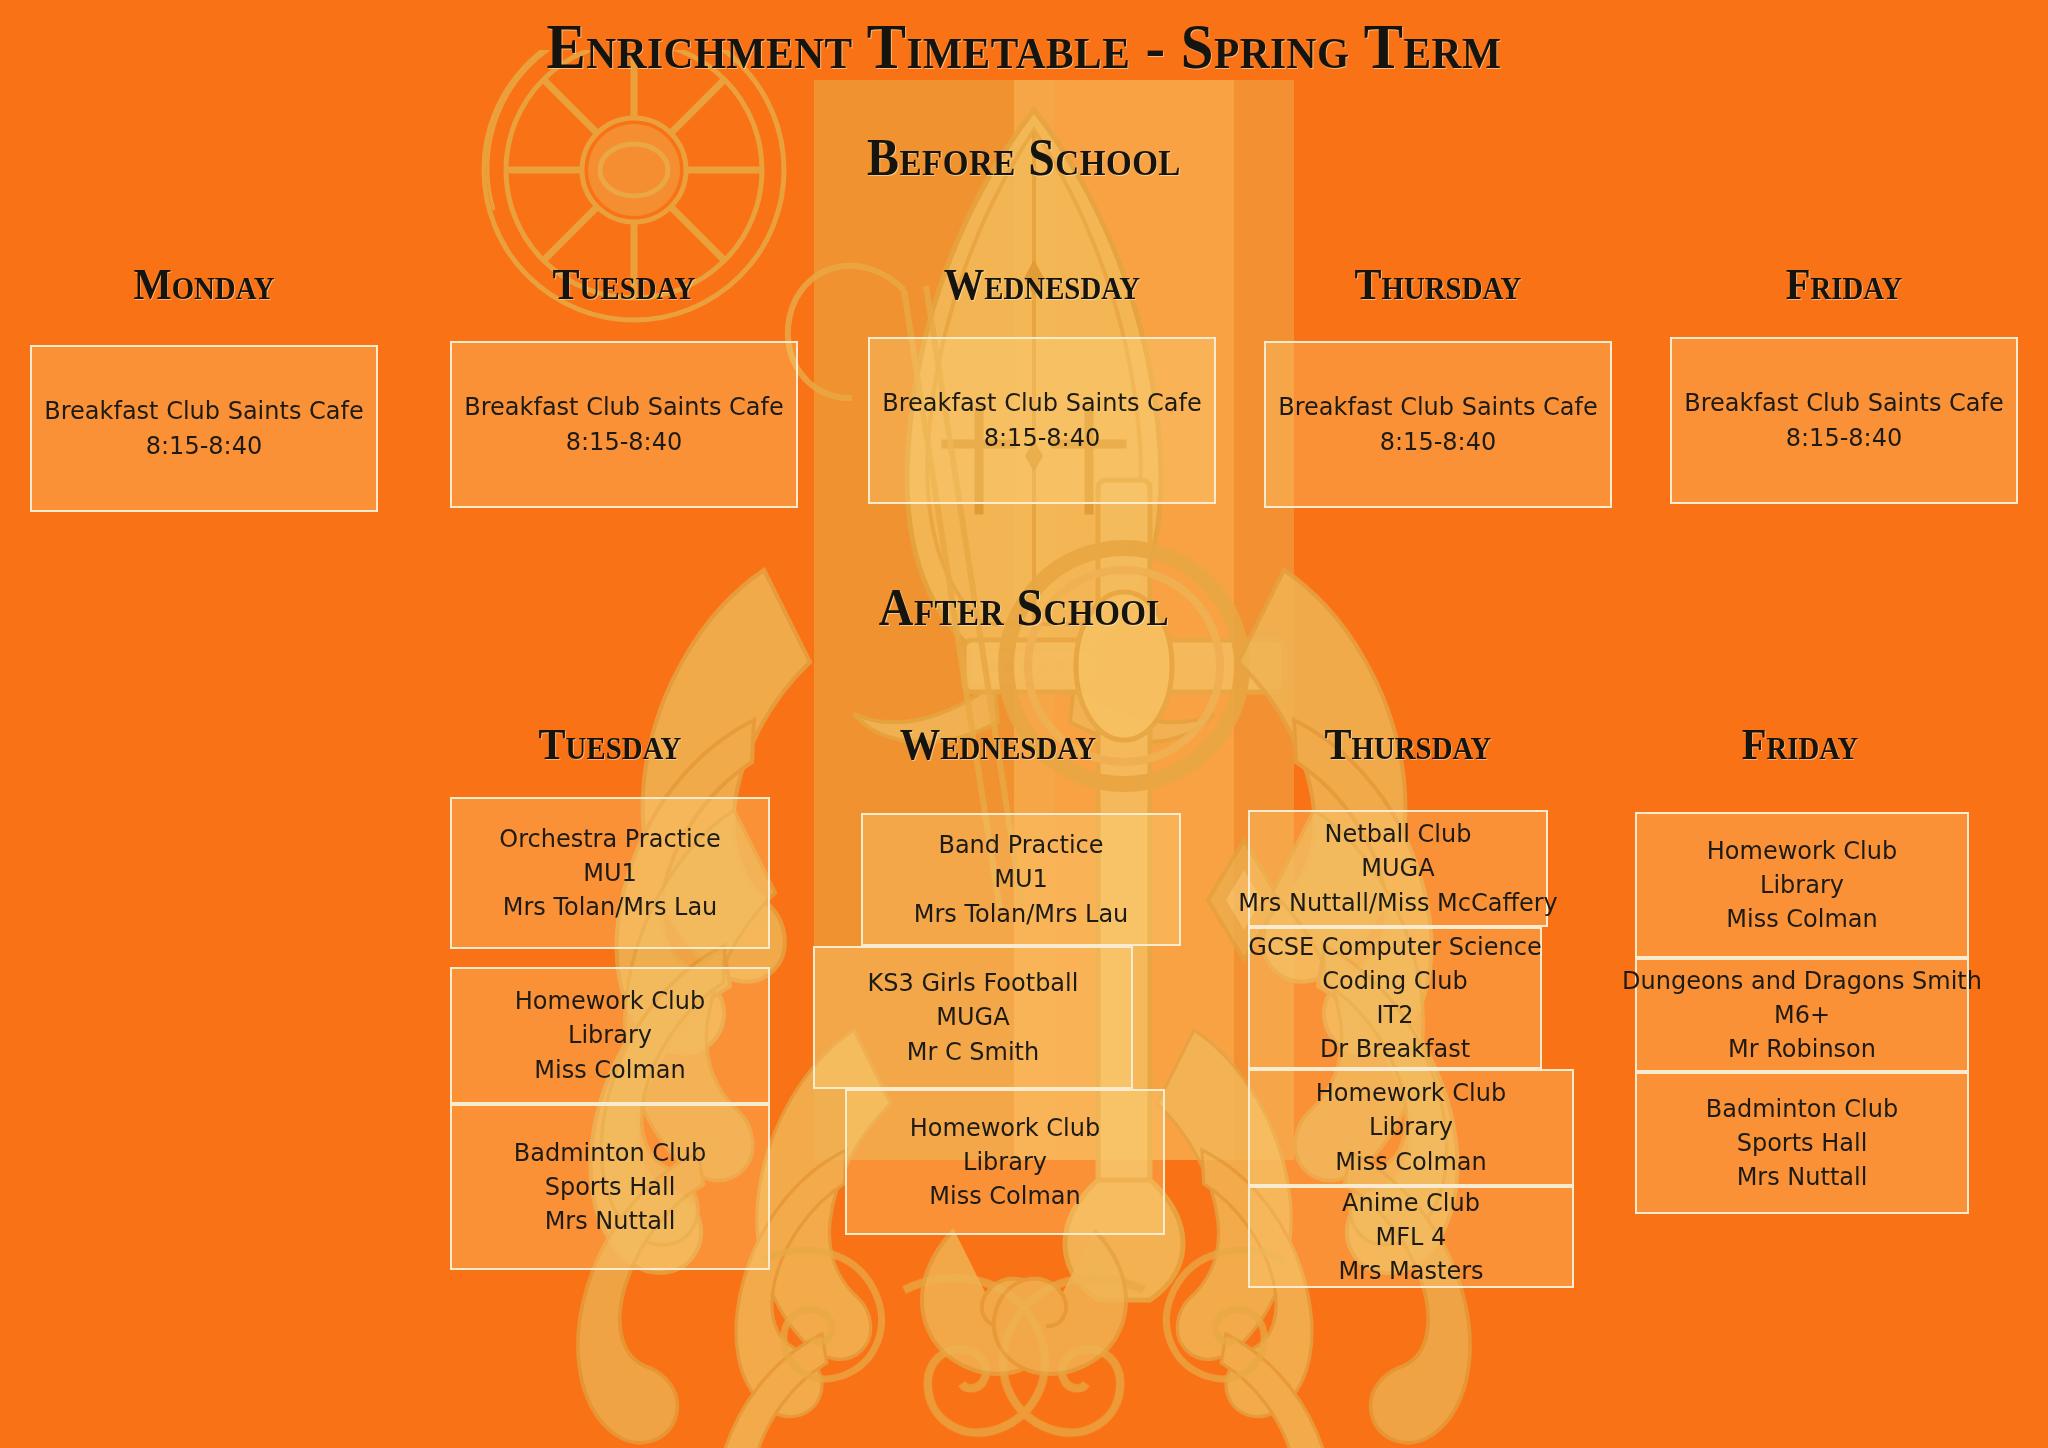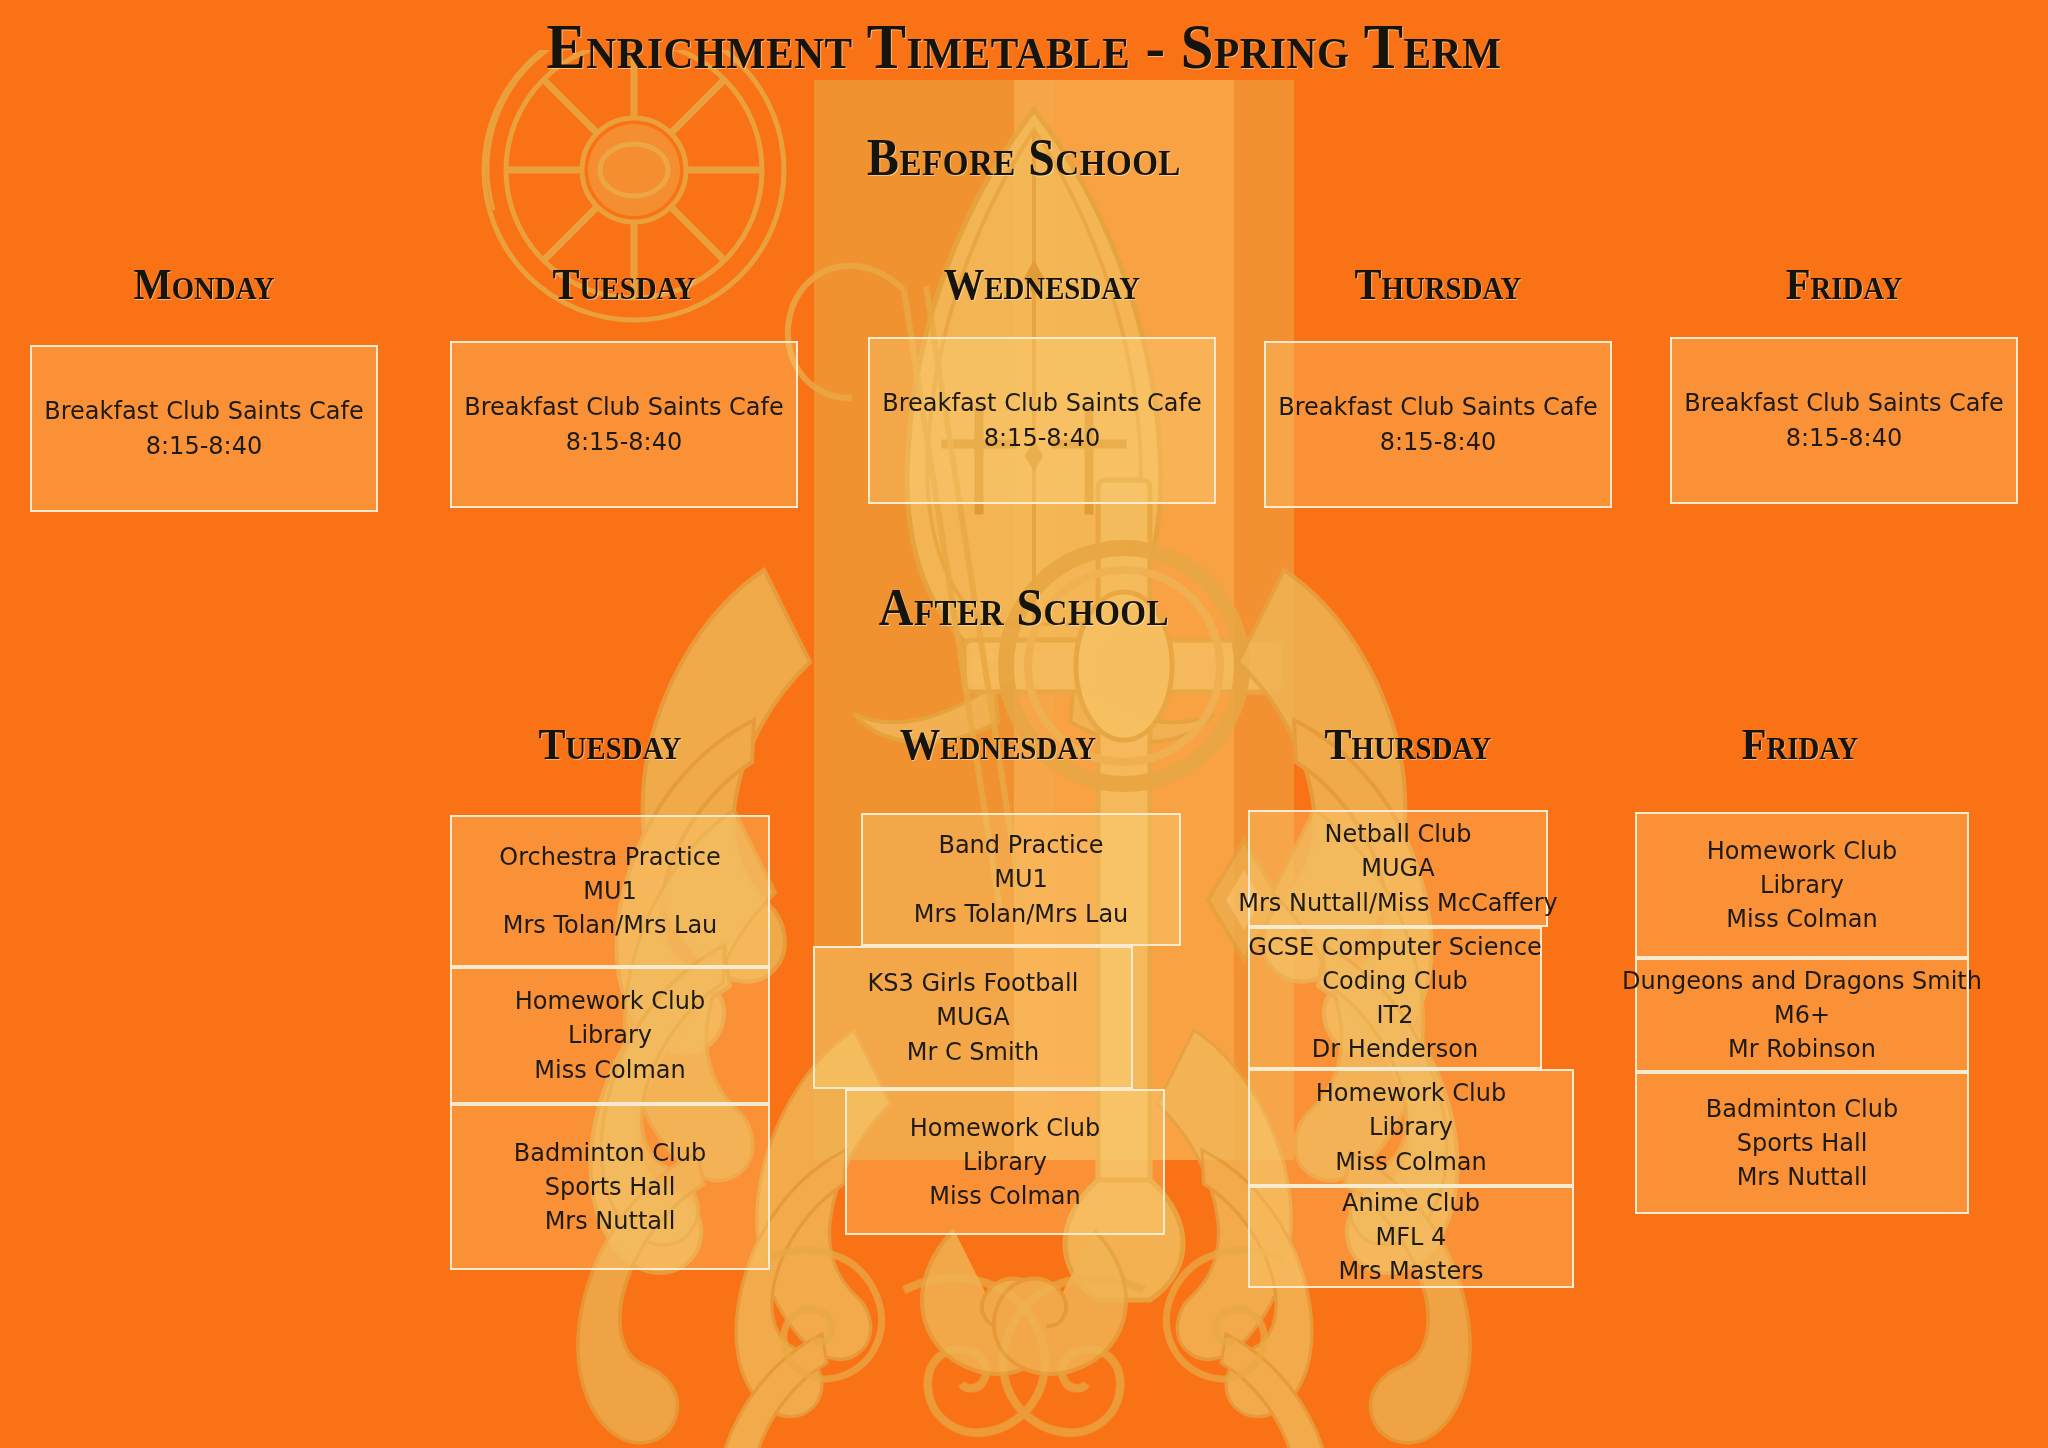--- a/index.html
+++ b/index.html
@@ -279,21 +279,21 @@
     <div class="cell" style="left:1670px;top:337px; width:348px; height:167px;">
       <span class="line">Breakfast Club Saints Cafe</span>
       <span class="line">8:15-8:40</span>
     </div>
 
     <div class="day-header" style="left:450px; top:718px; width:320px;">Tuesday</div>
     <div class="day-header" style="left:838px; top:718px; width:320px;">Wednesday</div>
     <div class="day-header" style="left:1248px;top:718px; width:320px;">Thursday</div>
     <div class="day-header" style="left:1640px;top:718px; width:320px;">Friday</div>
 
-    <div class="cell" style="left:450px; top:815px; width:320px; height:152px;">
+    <div class="cell" style="left:450px; top:797px; width:320px; height:152px;">
       <span class="line">Orchestra Practice</span>
       <span class="line">MU1</span>
       <span class="line">Mrs Tolan/Mrs Lau</span>
     </div>
     <div class="cell" style="left:450px; top:967px; width:320px; height:137px;">
       <span class="line">Homework Club</span>
       <span class="line">Library</span>
       <span class="line">Miss Colman</span>
     </div>
     <div class="cell" style="left:450px; top:1104px; width:320px; height:166px;">
@@ -320,21 +320,21 @@
 
     <div class="cell" style="left:1248px;top:810px; width:300px; height:117px;">
       <span class="line">Netball Club</span>
       <span class="line">MUGA</span>
       <span class="line">Mrs Nuttall/Miss McCaffery</span>
     </div>
     <div class="cell" style="left:1248px;top:927px; width:294px; height:142px;">
       <span class="line">GCSE Computer Science</span>
       <span class="line">Coding Club</span>
       <span class="line">IT2</span>
-      <span class="line">Dr Henderson</span>
+      <span class="line">Dr Breakfast</span>
     </div>
     <div class="cell" style="left:1248px;top:1069px; width:326px; height:117px;">
       <span class="line">Homework Club</span>
       <span class="line">Library</span>
       <span class="line">Miss Colman</span>
     </div>
     <div class="cell" style="left:1248px;top:1186px; width:326px; height:102px;text-align:right;">
       <span class="line">Anime Club</span>
       <span class="line">MFL 4</span>
       <span class="line">Mrs Masters</span>

